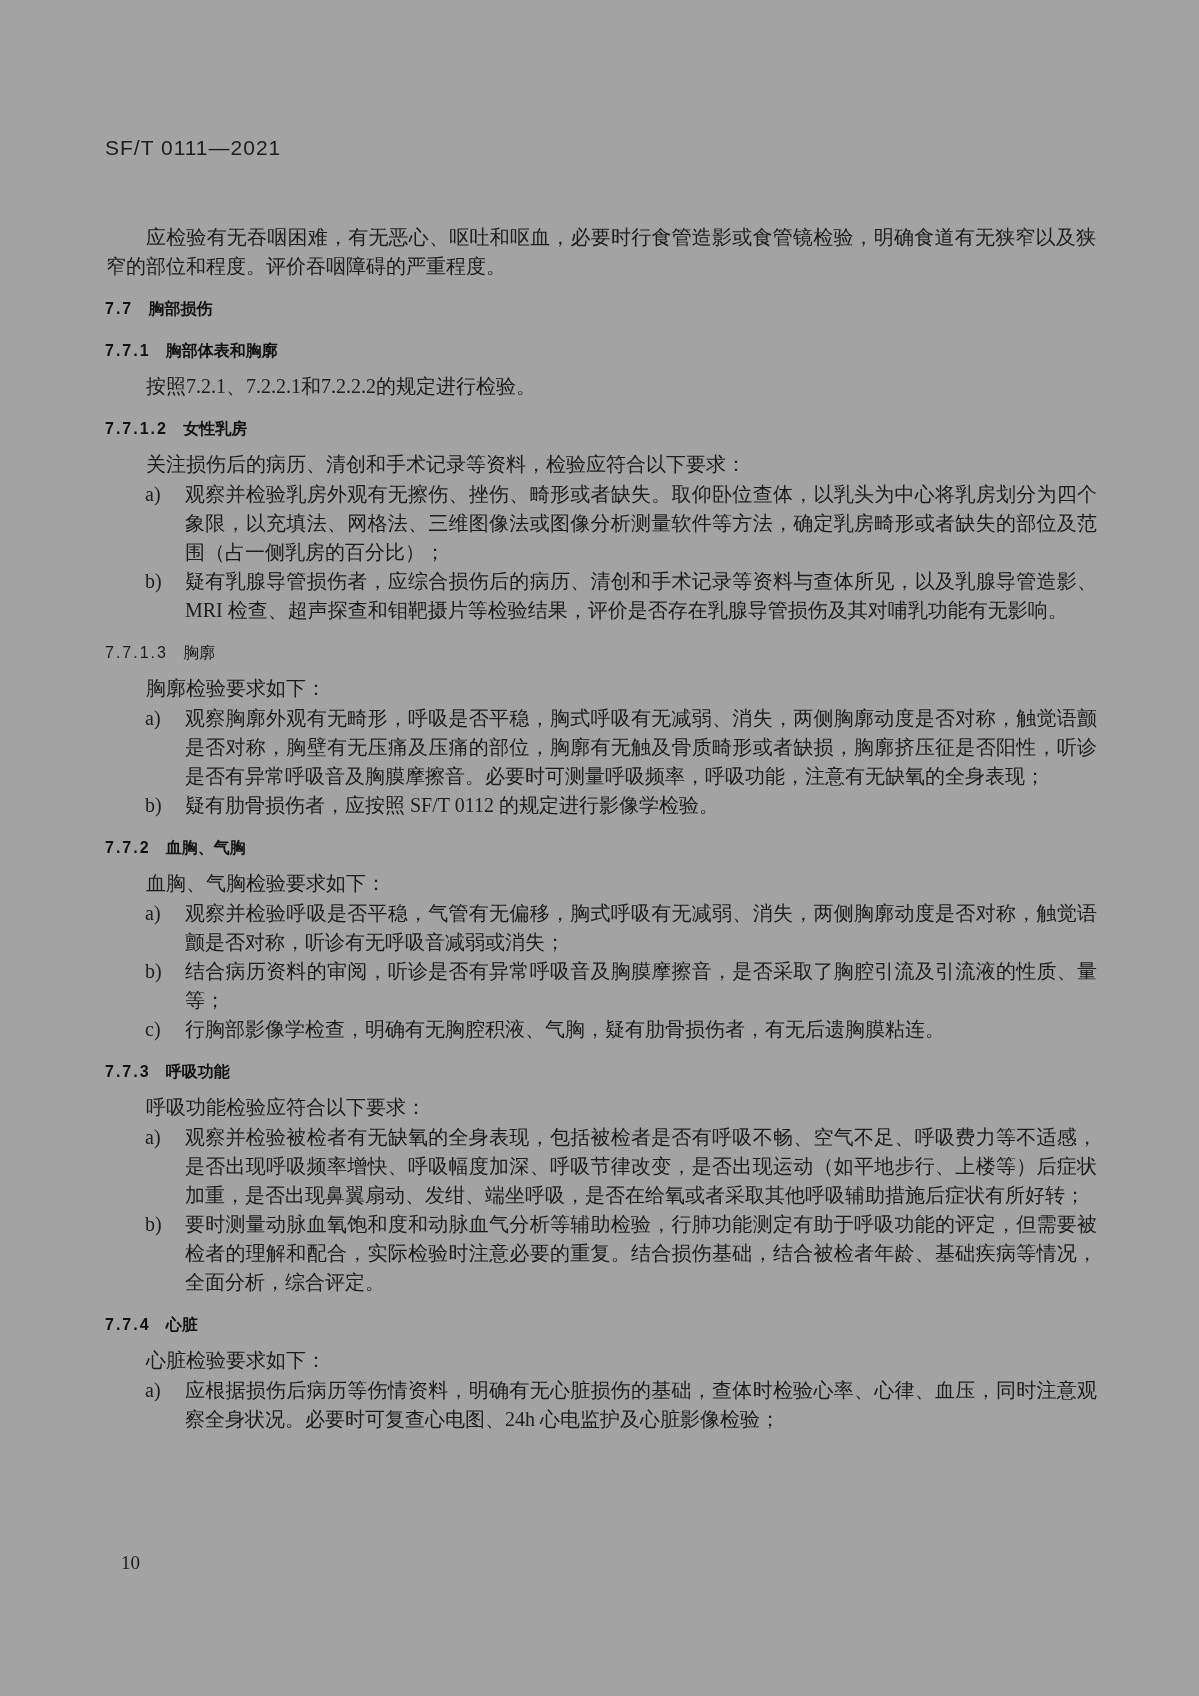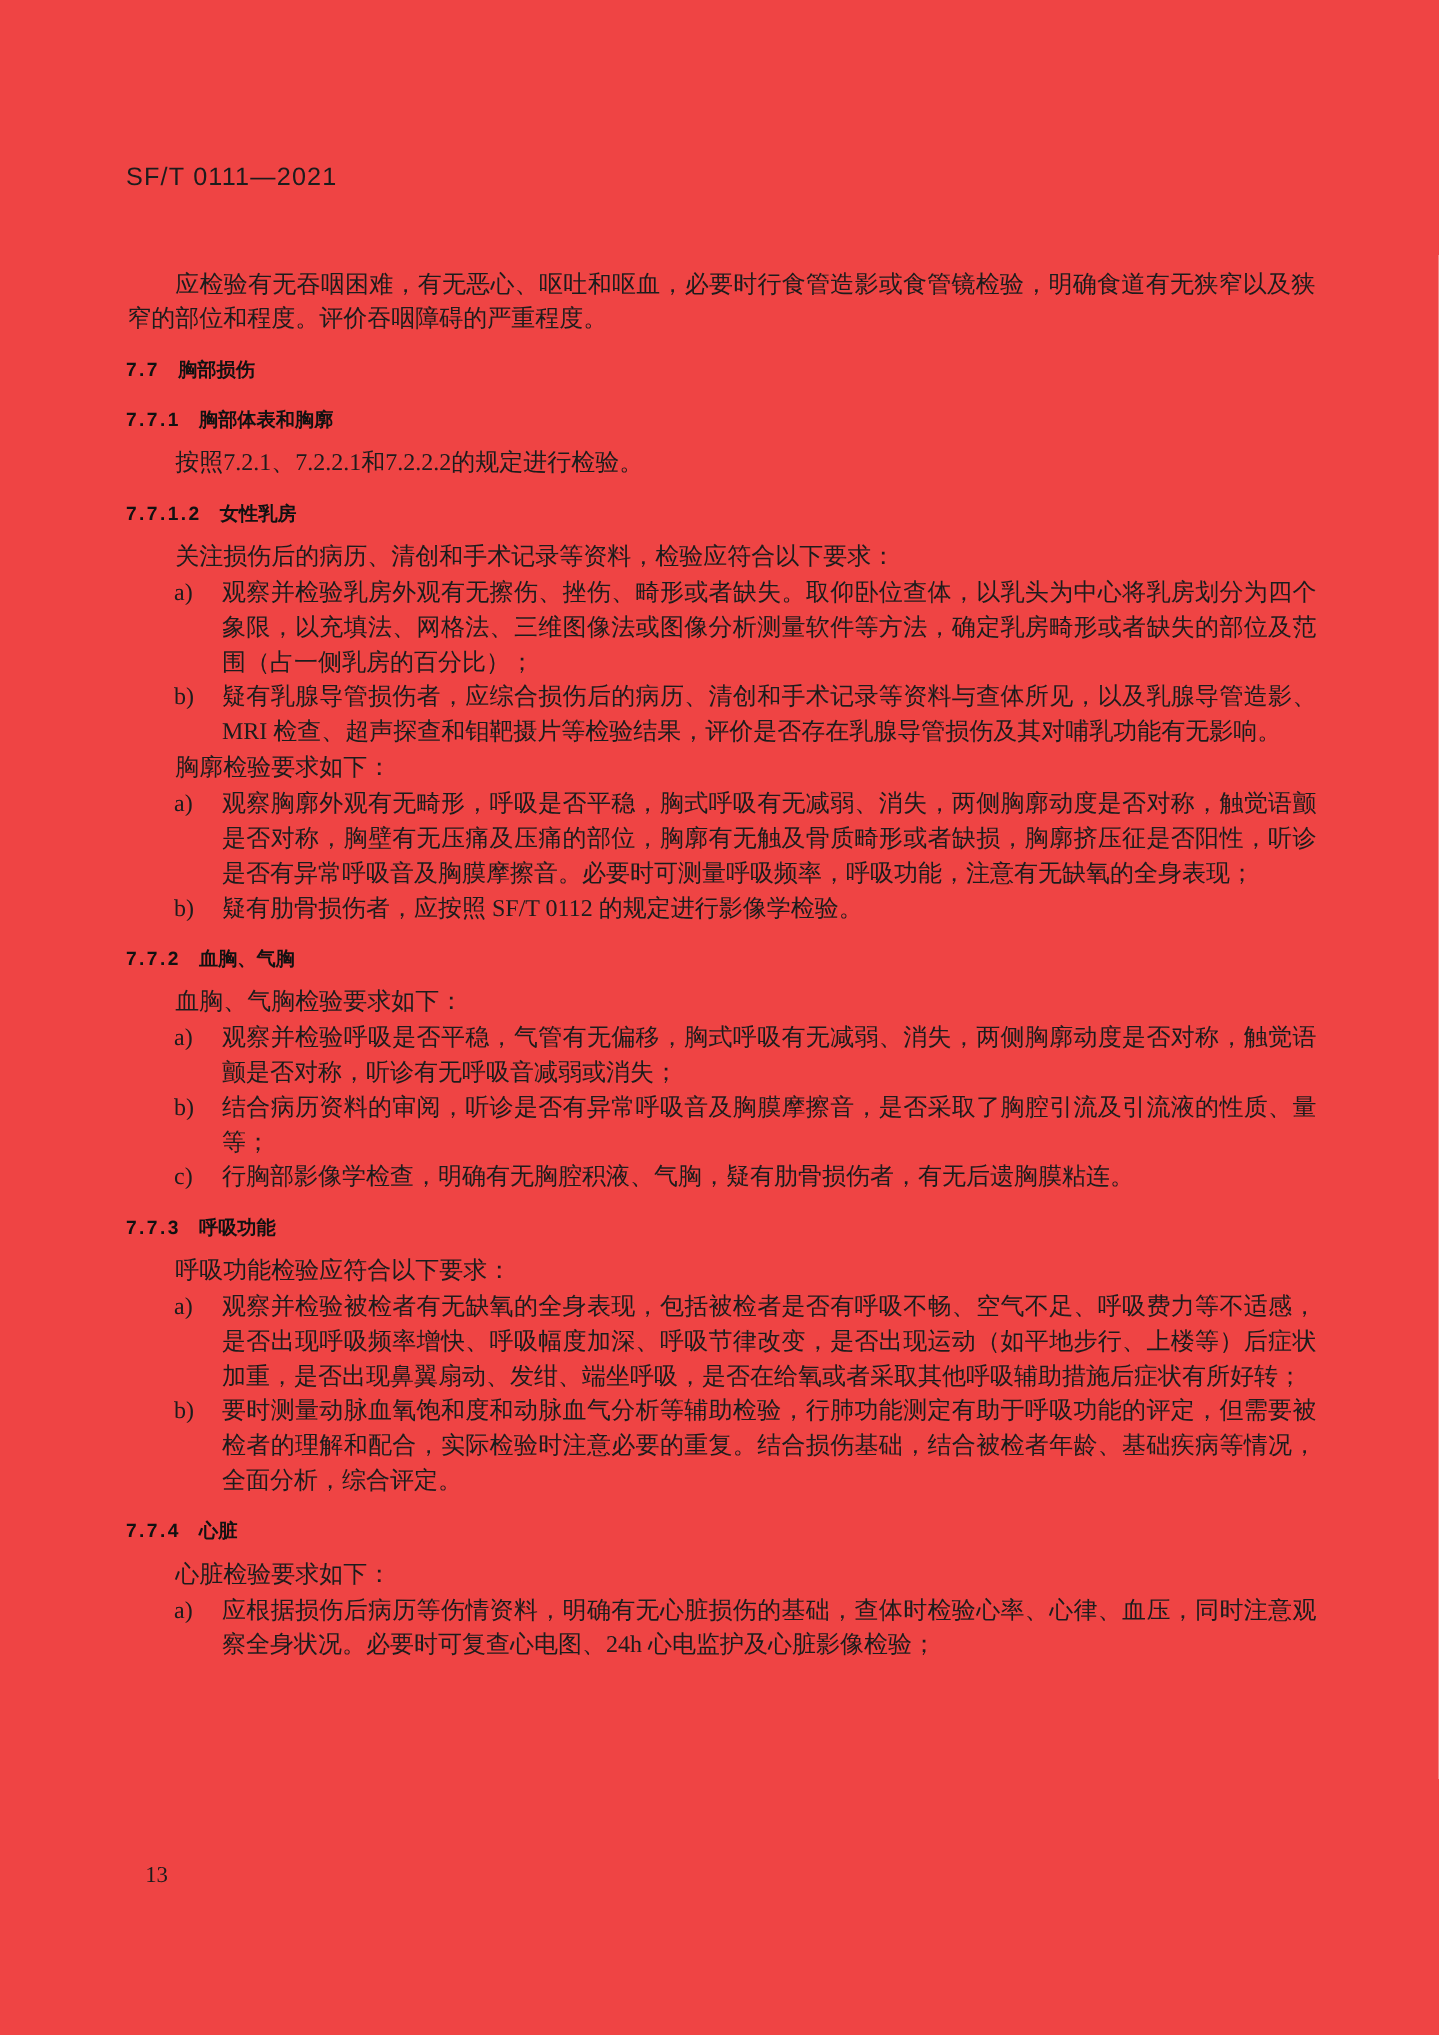--- a/index.html
+++ b/index.html
@@ -4,21 +4,21 @@
 <style>
   html, body {
     margin: 0;
     padding: 0;
     background: #ffffff;
   }
   .page {
     position: relative;
     width: 1199px;
     height: 1696px;
-    background: #ef4444;
+    background: #a3a3a3;
     color: #1c1c1c;
     overflow: hidden;
     font-family: "Liberation Serif", "DejaVu Serif", serif;
   }
   .doc-header {
     position: absolute;
     left: 105px;
     top: 136px;
     font-family: "Liberation Sans", "DejaVu Sans", sans-serif;
     font-size: 21px;
@@ -99,20 +99,21 @@
       <div class="list">
         <div class="li">
           <span class="label">a)</span>
           <span class="text">观察并检验乳房外观有无擦伤、挫伤、畸形或者缺失。取仰卧位查体，以乳头为中心将乳房划分为四个象限，以充填法、网格法、三维图像法或图像分析测量软件等方法，确定乳房畸形或者缺失的部位及范围（占一侧乳房的百分比）；</span>
         </div>
         <div class="li">
           <span class="label">b)</span>
           <span class="text">疑有乳腺导管损伤者，应综合损伤后的病历、清创和手术记录等资料与查体所见，以及乳腺导管造影、MRI 检查、超声探查和钼靶摄片等检验结果，评价是否存在乳腺导管损伤及其对哺乳功能有无影响。</span>
         </div>
       </div>
+      <h2 class="heading plain"><span class="num">7.7.1.3</span><span class="title">胸廓</span></h2>
       <p class="para">胸廓检验要求如下：</p>
       <div class="list">
         <div class="li">
           <span class="label">a)</span>
           <span class="text">观察胸廓外观有无畸形，呼吸是否平稳，胸式呼吸有无减弱、消失，两侧胸廓动度是否对称，触觉语颤是否对称，胸壁有无压痛及压痛的部位，胸廓有无触及骨质畸形或者缺损，胸廓挤压征是否阳性，听诊是否有异常呼吸音及胸膜摩擦音。必要时可测量呼吸频率，呼吸功能，注意有无缺氧的全身表现；</span>
         </div>
         <div class="li">
           <span class="label">b)</span>
           <span class="text">疑有肋骨损伤者，应按照 SF/T 0112 的规定进行影像学检验。</span>
         </div>
@@ -148,14 +149,14 @@
       <h2 class="heading"><span class="num">7.7.4</span><span class="title">心脏</span></h2>
       <p class="para">心脏检验要求如下：</p>
       <div class="list">
         <div class="li">
           <span class="label">a)</span>
           <span class="text">应根据损伤后病历等伤情资料，明确有无心脏损伤的基础，查体时检验心率、心律、血压，同时注意观察全身状况。必要时可复查心电图、24h 心电监护及心脏影像检验；</span>
         </div>
       </div>
     </main>
 
-  <div class="page-number">13</div>
+  <div class="page-number">10</div>
 </div>
 
 </body></html>

